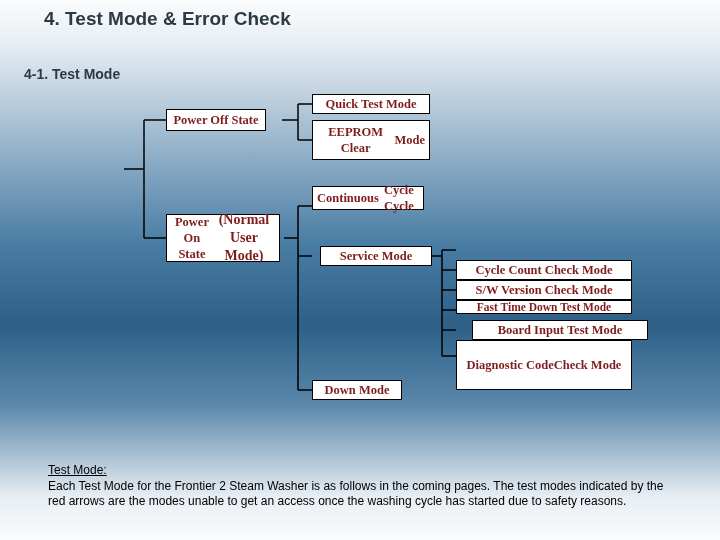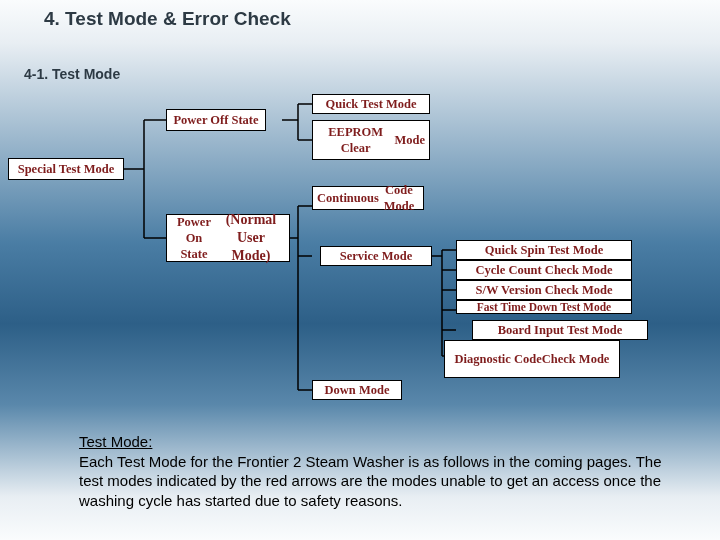--- a/index.html
+++ b/index.html
@@ -30,24 +30,23 @@
   svg.connectors {
     position: absolute;
     top: 0; left: 0;
     width: 720px; height: 540px;
     pointer-events: none;
   }
   .footer {
     position: absolute;
     left: 48px; right: 48px;
     bottom: 30px;
-    font-size: 15px;
+    font-size: 12px;
     color: #000;
     line-height: 1.3;
-    margin-left: 31px;
   }
   .footer .heading { text-decoration: underline; }
 </style>
 </head>
 <body>
 
 <div class="page">
   <div class="title">4. Test Mode &amp; Error Check</div>
   <div class="subtitle">4-1. Test Mode</div>
 
@@ -74,47 +73,45 @@
     <line x1="424" y1="256" x2="442" y2="256" stroke="#000" stroke-width="1.5"></line>
     <line x1="442" y1="250" x2="442" y2="356" stroke="#000" stroke-width="1.5"></line>
     <line x1="442" y1="250" x2="456" y2="250" stroke="#000" stroke-width="1.5"></line>
     <line x1="442" y1="270" x2="456" y2="270" stroke="#000" stroke-width="1.5"></line>
     <line x1="442" y1="290" x2="456" y2="290" stroke="#000" stroke-width="1.5"></line>
     <line x1="442" y1="310" x2="456" y2="310" stroke="#000" stroke-width="1.5"></line>
     <line x1="442" y1="330" x2="456" y2="330" stroke="#000" stroke-width="1.5"></line>
     <line x1="442" y1="356" x2="456" y2="356" stroke="#000" stroke-width="1.5"></line>
   </svg>
 
-  <div class="node" style="left:8px; top:158px; width:116px; height:22px;">Special Test Mode</div>
 
   <div class="node" style="left:166px; top:109px; width:100px; height:22px;">Power Off State</div>
-  <div class="node multiline" style="left:166px; top:214px; width:124px; height:48px;">
+  <div class="node multiline" style="left:166px; top:214px; width:114px; height:48px;">
     <span>Power On State</span>
     <span style="font-size:14px;">(Normal User Mode)</span>
   </div>
 
   <div class="node" style="left:312px; top:94px; width:118px; height:20px;">Quick Test Mode</div>
   <div class="node multiline" style="left:312px; top:120px; width:118px; height:40px;">
     <span>EEPROM Clear</span>
     <span>Mode</span>
   </div>
 
   <div class="node multiline" style="left:312px; top:186px; width:112px; height:24px;">
     <span>Continuous</span>
-    <span>Code Mode</span>
+    <span>Cycle Cycle</span>
   </div>
   <div class="node" style="left:320px; top:246px; width:112px; height:20px;">Service Mode</div>
   <div class="node" style="left:312px; top:380px; width:90px; height:20px;">Down Mode</div>
 
-  <div class="node" style="left:456px; top:240px; width:176px; height:20px;">Quick Spin Test Mode</div>
   <div class="node" style="left:456px; top:260px; width:176px; height:20px;">Cycle Count Check Mode</div>
   <div class="node" style="left:456px; top:280px; width:176px; height:20px;">S/W Version Check Mode</div>
   <div class="node" style="left:456px; top:300px; width:176px; height:14px; font-size:11.5px;">Fast Time Down Test Mode</div>
   <div class="node" style="left:472px; top:320px; width:176px; height:20px;">Board Input Test Mode</div>
-  <div class="node multiline" style="left:444px; top:340px; width:176px; height:38px;">
+  <div class="node multiline" style="left:456px; top:340px; width:176px; height:50px;">
     <span>Diagnostic Code</span>
     <span>Check Mode</span>
   </div>
 
   <div class="footer">
     <span class="heading">Test Mode:</span><br>
     <span>Each Test Mode for the Frontier 2 Steam Washer is as follows in the coming pages.  The test modes indicated by the red arrows are the modes unable to get an access once the washing cycle has started due to safety reasons.</span>
   </div>
 </div>
 

